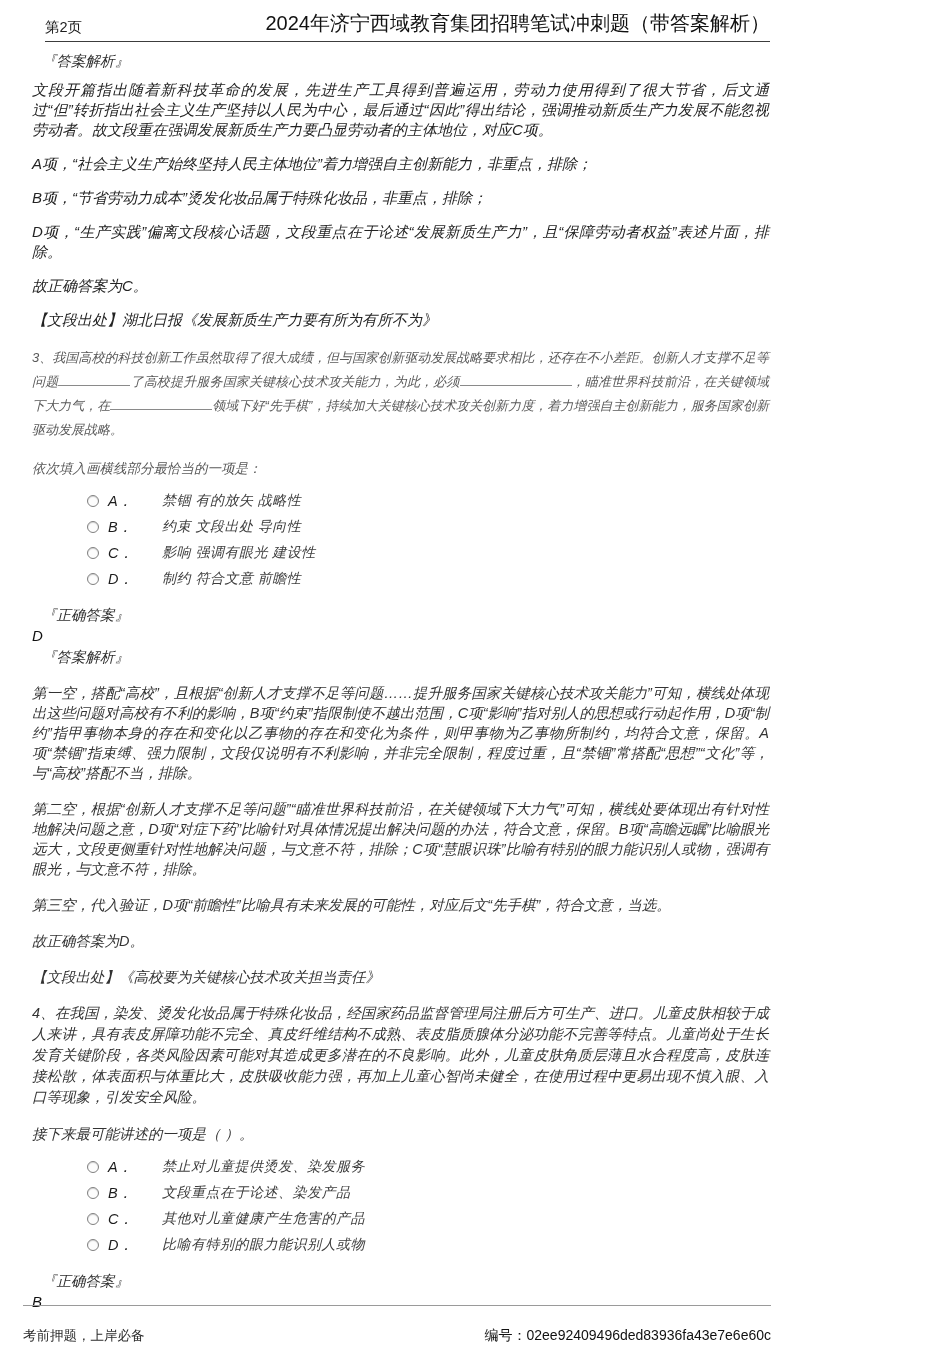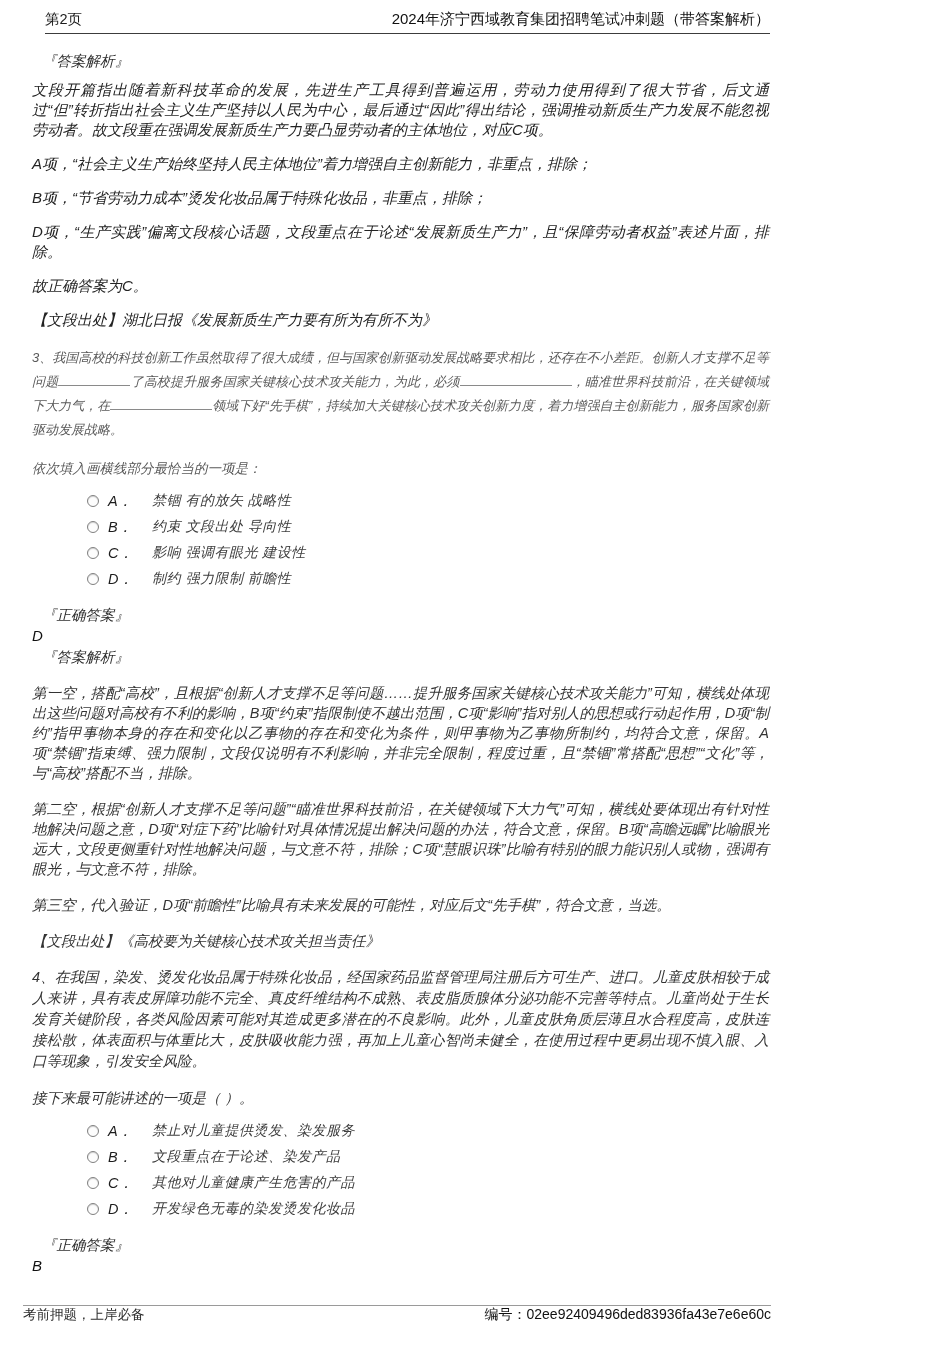--- a/index.html
+++ b/index.html
@@ -11,21 +11,21 @@
   }
   .page{position:relative;width:786px;height:1345px;background:#fff;overflow:hidden;}
 
   
   .header{
     position:absolute;top:10px;left:45px;right:16px;
     display:flex;justify-content:space-between;align-items:flex-end;
     border-bottom:1px solid #3c3c3c;padding-bottom:4px;
     font-size:14.5px;color:#1d1d1d;
   }
-  .header .title{font-size:15px;color:#111;}
+  .header .title{font-size:20px;color:#111;}
 
   
   .content{position:absolute;top:52px;left:32px;right:17px;text-align:justify;font-style:italic;}
 
   .h-label{font-size:14.5px;color:#2e2e2e;padding-left:10px;margin:0 0 2px 0;}
   .answer-letter{font-size:15px;color:#101010;margin:2px 0 4px 0;}
 
   .para{font-size:15px;line-height:20px;color:#232323;margin:14px 0 0 0;}
   .para-first{margin-top:9px;}
 
@@ -44,28 +44,28 @@
   .opt-row{
     display:flex;align-items:center;
     padding-left:55px;height:26px;
   }
   .radio{
     width:10px;height:10px;border:1px solid #808080;border-radius:50%;
     background:#fdfdfd;box-shadow:inset 0 1px 1px rgba(0,0,0,.18);
     flex:0 0 auto;
   }
   .opt-letter{font-size:14.5px;color:#1c1c1c;margin-left:9px;min-width:30px;}
-  .opt-text{font-size:14px;color:#3d3d3d;margin-left:14px;letter-spacing:0.5px;}
+  .opt-text{font-size:14px;color:#3d3d3d;margin-left:24px;letter-spacing:0.5px;}
 
   .answers-block{margin-top:14px;}
 
   
   .footer{
     position:absolute;left:23px;right:15px;top:1305px;
-    border-top:1px solid #9a9a9a;padding-top:0;
+    border-top:1px solid #9a9a9a;padding-top:21px;
     display:flex;justify-content:space-between;align-items:baseline;
     font-size:13.5px;color:#2b2b2b;
   }
   .footer .serial{font-size:14px;color:#111;}
 </style>
 </head>
 <body>
 
 <div class="page">
 
@@ -99,33 +99,34 @@
           <span class="opt-text">约束 文段出处 导向性</span>
         </div>
         <div class="opt-row">
           <span class="radio"></span>
           <span class="opt-letter">C．</span>
           <span class="opt-text">影响 强调有眼光 建设性</span>
         </div>
         <div class="opt-row">
           <span class="radio"></span>
           <span class="opt-letter">D．</span>
-          <span class="opt-text">制约 强力限制 前瞻性</span>
+          <span class="opt-text">制约 符合文意 前瞻性</span>
         </div>
       </div>
 
     <div class="answers-block">
       <p class="h-label">『正确答案』</p>
       <p class="answer-letter">D</p>
       <p class="h-label">『答案解析』</p>
     </div>
 
     <p class="para-md">第一空，搭配“高校”，且根据“创新人才支撑不足等问题……提升服务国家关键核心技术攻关能力”可知，横线处体现出这些问题对高校有不利的影响，B项“约束”指限制使不越出范围，C项“影响”指对别人的思想或行动起作用，D项“制约”指甲事物本身的存在和变化以乙事物的存在和变化为条件，则甲事物为乙事物所制约，均符合文意，保留。A项“禁锢”指束缚、强力限制，文段仅说明有不利影响，并非完全限制，程度过重，且“禁锢”常搭配“思想”“文化”等，与“高校”搭配不当，排除。</p>
     <p class="para-md">第二空，根据“创新人才支撑不足等问题”“瞄准世界科技前沿，在关键领域下大力气”可知，横线处要体现出有针对性地解决问题之意，D项“对症下药”比喻针对具体情况提出解决问题的办法，符合文意，保留。B项“高瞻远瞩”比喻眼光远大，文段更侧重针对性地解决问题，与文意不符，排除；C项“慧眼识珠”比喻有特别的眼力能识别人或物，强调有眼光，与文意不符，排除。</p>
     <p class="para-md">第三空，代入验证，D项“前瞻性”比喻具有未来发展的可能性，对应后文“先手棋”，符合文意，当选。</p>
+    <p class="para-md">故正确答案为D。</p>
     <p class="para-md">【文段出处】《高校要为关键核心技术攻关担当责任》</p>
 
     <p class="para-md q4-stem">4、在我国，染发、烫发化妆品属于特殊化妆品，经国家药品监督管理局注册后方可生产、进口。儿童皮肤相较于成人来讲，具有表皮屏障功能不完全、真皮纤维结构不成熟、表皮脂质腺体分泌功能不完善等特点。儿童尚处于生长发育关键阶段，各类风险因素可能对其造成更多潜在的不良影响。此外，儿童皮肤角质层薄且水合程度高，皮肤连接松散，体表面积与体重比大，皮肤吸收能力强，再加上儿童心智尚未健全，在使用过程中更易出现不慎入眼、入口等现象，引发安全风险。</p>
     <p class="para-md">接下来最可能讲述的一项是（ ）。</p>
 
     <div class="options">
         <div class="opt-row">
           <span class="radio"></span>
           <span class="opt-letter">A．</span>
           <span class="opt-text">禁止对儿童提供烫发、染发服务</span>
@@ -136,21 +137,21 @@
           <span class="opt-text">文段重点在于论述、染发产品</span>
         </div>
         <div class="opt-row">
           <span class="radio"></span>
           <span class="opt-letter">C．</span>
           <span class="opt-text">其他对儿童健康产生危害的产品</span>
         </div>
         <div class="opt-row">
           <span class="radio"></span>
           <span class="opt-letter">D．</span>
-          <span class="opt-text">开发绿色无毒的染发烫发化妆品</span>
+          <span class="opt-text">比喻有特别的眼力能识别人或物</span>
         </div>
       </div>
 
     <div class="answers-block">
       <p class="h-label">『正确答案』</p>
       <p class="answer-letter">B</p>
     </div>
 
   </div>
 

